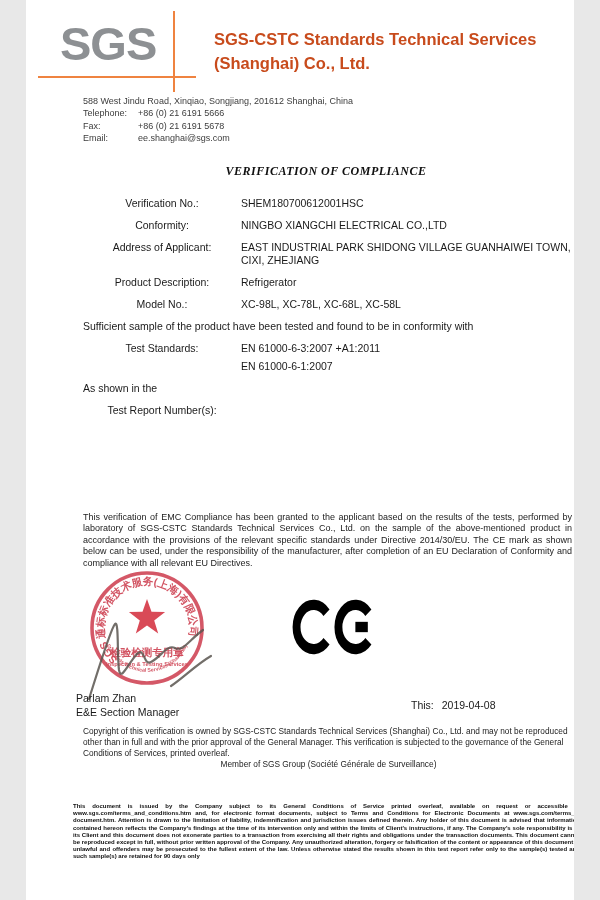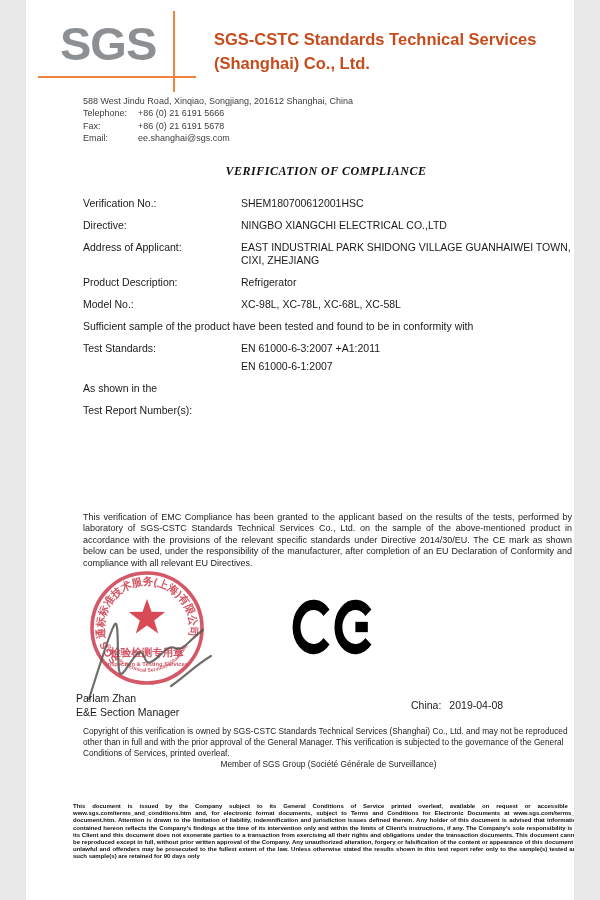--- a/index.html
+++ b/index.html
@@ -28,21 +28,21 @@
   
   .doc-title{
     left:0; top:164px; width:600px; text-align:center;
     font-family:"Liberation Serif", serif; font-style:italic; font-weight:bold;
     font-size:12px; letter-spacing:0.5px; color:#101010;
   }
 
   
   .fields{left:57px; top:197px; width:492px; font-size:10.5px; line-height:13px;}
   .frow{display:flex; margin-bottom:9px;}
-  .flabel{width:158px; flex-shrink:0;}
+  .flabel{width:158px; flex-shrink:0;text-align:center;}
   .fvalue{flex:1;}
   .fullline{margin-bottom:9px;}
   .std-row{margin-bottom:5px;}
 
   .body-par{
     left:57px; top:512px; width:489px; font-size:9px; line-height:11.4px;
     text-align:justify; color:#222;
   }
 
   
@@ -94,21 +94,21 @@
   </div>
 
   <div class="abs doc-title">VERIFICATION OF COMPLIANCE</div>
 
   <div class="abs fields">
     <div class="frow">
       <span class="flabel">Verification No.:</span>
       <span class="fvalue">SHEM180700612001HSC</span>
     </div>
     <div class="frow">
-      <span class="flabel">Directive:</span>
+      <span class="flabel">Conformity:</span>
       <span class="fvalue">NINGBO XIANGCHI ELECTRICAL CO.,LTD</span>
     </div>
     <div class="frow">
       <span class="flabel">Address of Applicant:</span>
       <span class="fvalue">EAST INDUSTRIAL PARK SHIDONG VILLAGE GUANHAIWEI TOWN, CIXI, ZHEJIANG</span>
     </div>
     <div class="frow">
       <span class="flabel">Product Description:</span>
       <span class="fvalue">Refrigerator</span>
     </div>
@@ -166,21 +166,21 @@
       <path d="M 112 42 L 134 42"></path>
     </g>
   </svg>
 
   <div class="abs sign-block">
     <div>Parlam Zhan</div>
     <div>E&amp;E Section Manager</div>
   </div>
 
   <div class="abs date-line">
-    <span>China:</span><span class="dv">2019-04-08</span>
+    <span>This:</span><span class="dv">2019-04-08</span>
   </div>
 
   <div class="abs copyright">Copyright of this verification is owned by SGS-CSTC Standards Technical Services (Shanghai) Co., Ltd. and may not be reproduced other than in full and with the prior approval of the General Manager. This verification is subjected to the governance of the General Conditions of Services, printed overleaf.</div>
   <div class="abs member-line">Member of SGS Group (Société Générale de Surveillance)</div>
 
   <div class="abs legal">This document is issued by the Company subject to its General Conditions of Service printed overleaf, available on request or accessible at www.sgs.com/terms_and_conditions.htm and, for electronic format documents, subject to Terms and Conditions for Electronic Documents at www.sgs.com/terms_e-document.htm. Attention is drawn to the limitation of liability, indemnification and jurisdiction issues defined therein. Any holder of this document is advised that information contained hereon reflects the Company's findings at the time of its intervention only and within the limits of Client's instructions, if any. The Company's sole responsibility is to its Client and this document does not exonerate parties to a transaction from exercising all their rights and obligations under the transaction documents. This document cannot be reproduced except in full, without prior written approval of the Company. Any unauthorized alteration, forgery or falsification of the content or appearance of this document is unlawful and offenders may be prosecuted to the fullest extent of the law. Unless otherwise stated the results shown in this test report refer only to the sample(s) tested and such sample(s) are retained for 90 days only</div>
 
 </div>
 
 </body></html>

